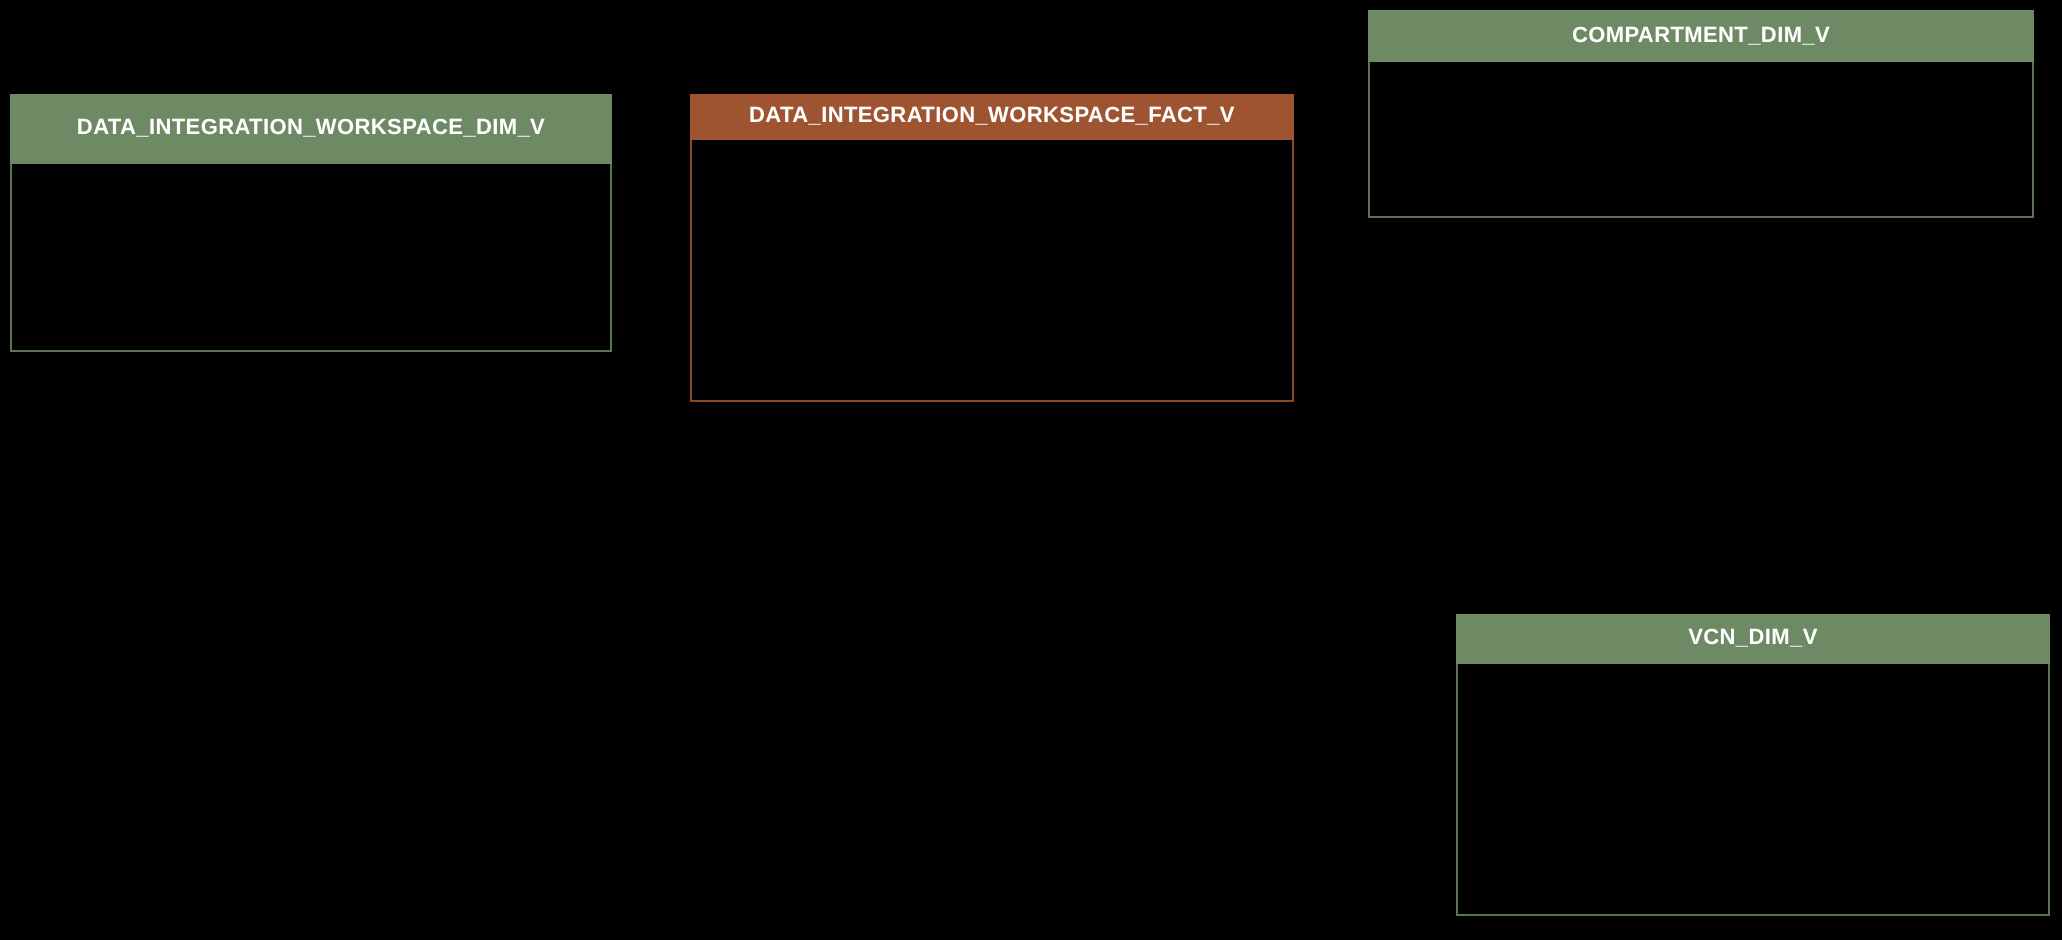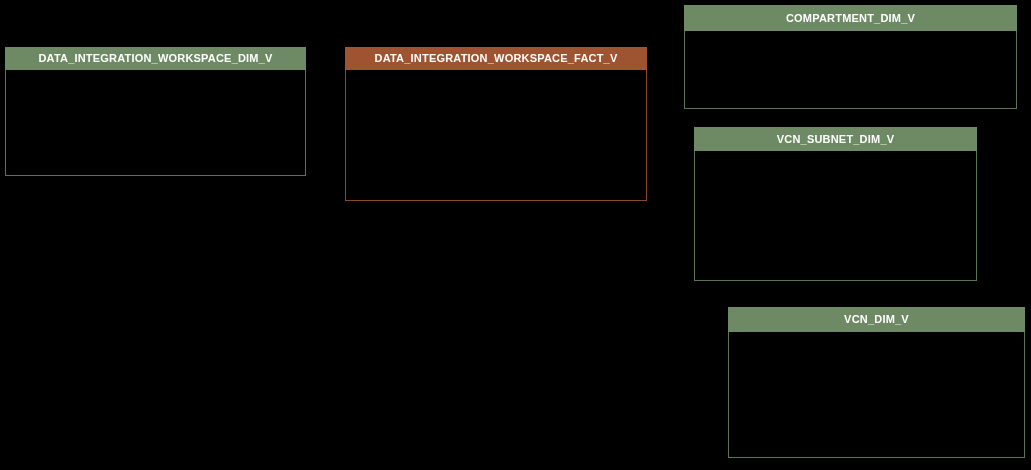--- a/index.html
+++ b/index.html
@@ -87,42 +87,36 @@
   }
   .entity.fact > .entity-body {
     border-color: #8c4926;
   }
 </style>
 </head>
 <body>
 
 <div id="canvas" style="background: rgb(0, 0, 0);">
     <div class="entity dim" style="left: 5px; top: 47px; width: 301px; height: 129px;">
-      <div class="entity-header" style="height: 23px; min-height: 23px; background: rgb(109, 138, 100); border-color: rgb(109, 138, 100); color: rgb(255, 255, 255);">DATA_INTEGRATION_WORKSPACE_DIM_V</div>
+      <div class="entity-header" style="height: 35px; min-height: 23px; background: rgb(109, 138, 100); border-color: rgb(109, 138, 100); color: rgb(255, 255, 255);">DATA_INTEGRATION_WORKSPACE_DIM_V</div>
       <div class="entity-body" style="border-color: rgb(92, 115, 85);">
         <ul class="attr-list"></ul>
       </div>
     </div>
     <div class="entity fact" style="left: 345px; top: 47px; width: 302px; height: 154px;">
       <div class="entity-header" style="height: 23px; min-height: 23px; background: rgb(158, 84, 48); border-color: rgb(158, 84, 48); color: rgb(255, 255, 255);">DATA_INTEGRATION_WORKSPACE_FACT_V</div>
       <div class="entity-body" style="border-color: rgb(140, 73, 38);">
         <ul class="attr-list"></ul>
       </div>
     </div>
     <div class="entity dim" style="left: 684px; top: 5px; width: 333px; height: 104px;">
       <div class="entity-header" style="height: 26px; min-height: 26px; background: rgb(109, 138, 100); border-color: rgb(109, 138, 100); color: rgb(255, 255, 255);">COMPARTMENT_DIM_V</div>
       <div class="entity-body" style="border-color: rgb(92, 115, 85);">
         <ul class="attr-list"></ul>
       </div>
     </div>
-    <div class="entity dim" style="left: 694px; top: 127px; width: 283px; height: 154px;">
-      <div class="entity-header" style="height: 24px; min-height: 24px; background: rgb(109, 138, 100); border-color: rgb(109, 138, 100); color: rgb(255, 255, 255);">VCN_SUBNET_DIM_V</div>
-      <div class="entity-body" style="border-color: rgb(92, 115, 85);">
-        <ul class="attr-list"></ul>
-      </div>
-    </div>
     <div class="entity dim" style="left: 684px; top: 307px; width: 341px; height: 151px; padding-left: 44px;">
       <div class="entity-header" style="height: 25px; min-height: 25px; background: rgb(109, 138, 100); border-color: rgb(109, 138, 100); color: rgb(255, 255, 255);">VCN_DIM_V</div>
       <div class="entity-body" style="border-color: rgb(92, 115, 85);">
         <ul class="attr-list"></ul>
       </div>
     </div>
   </div>
 
 </body></html>

